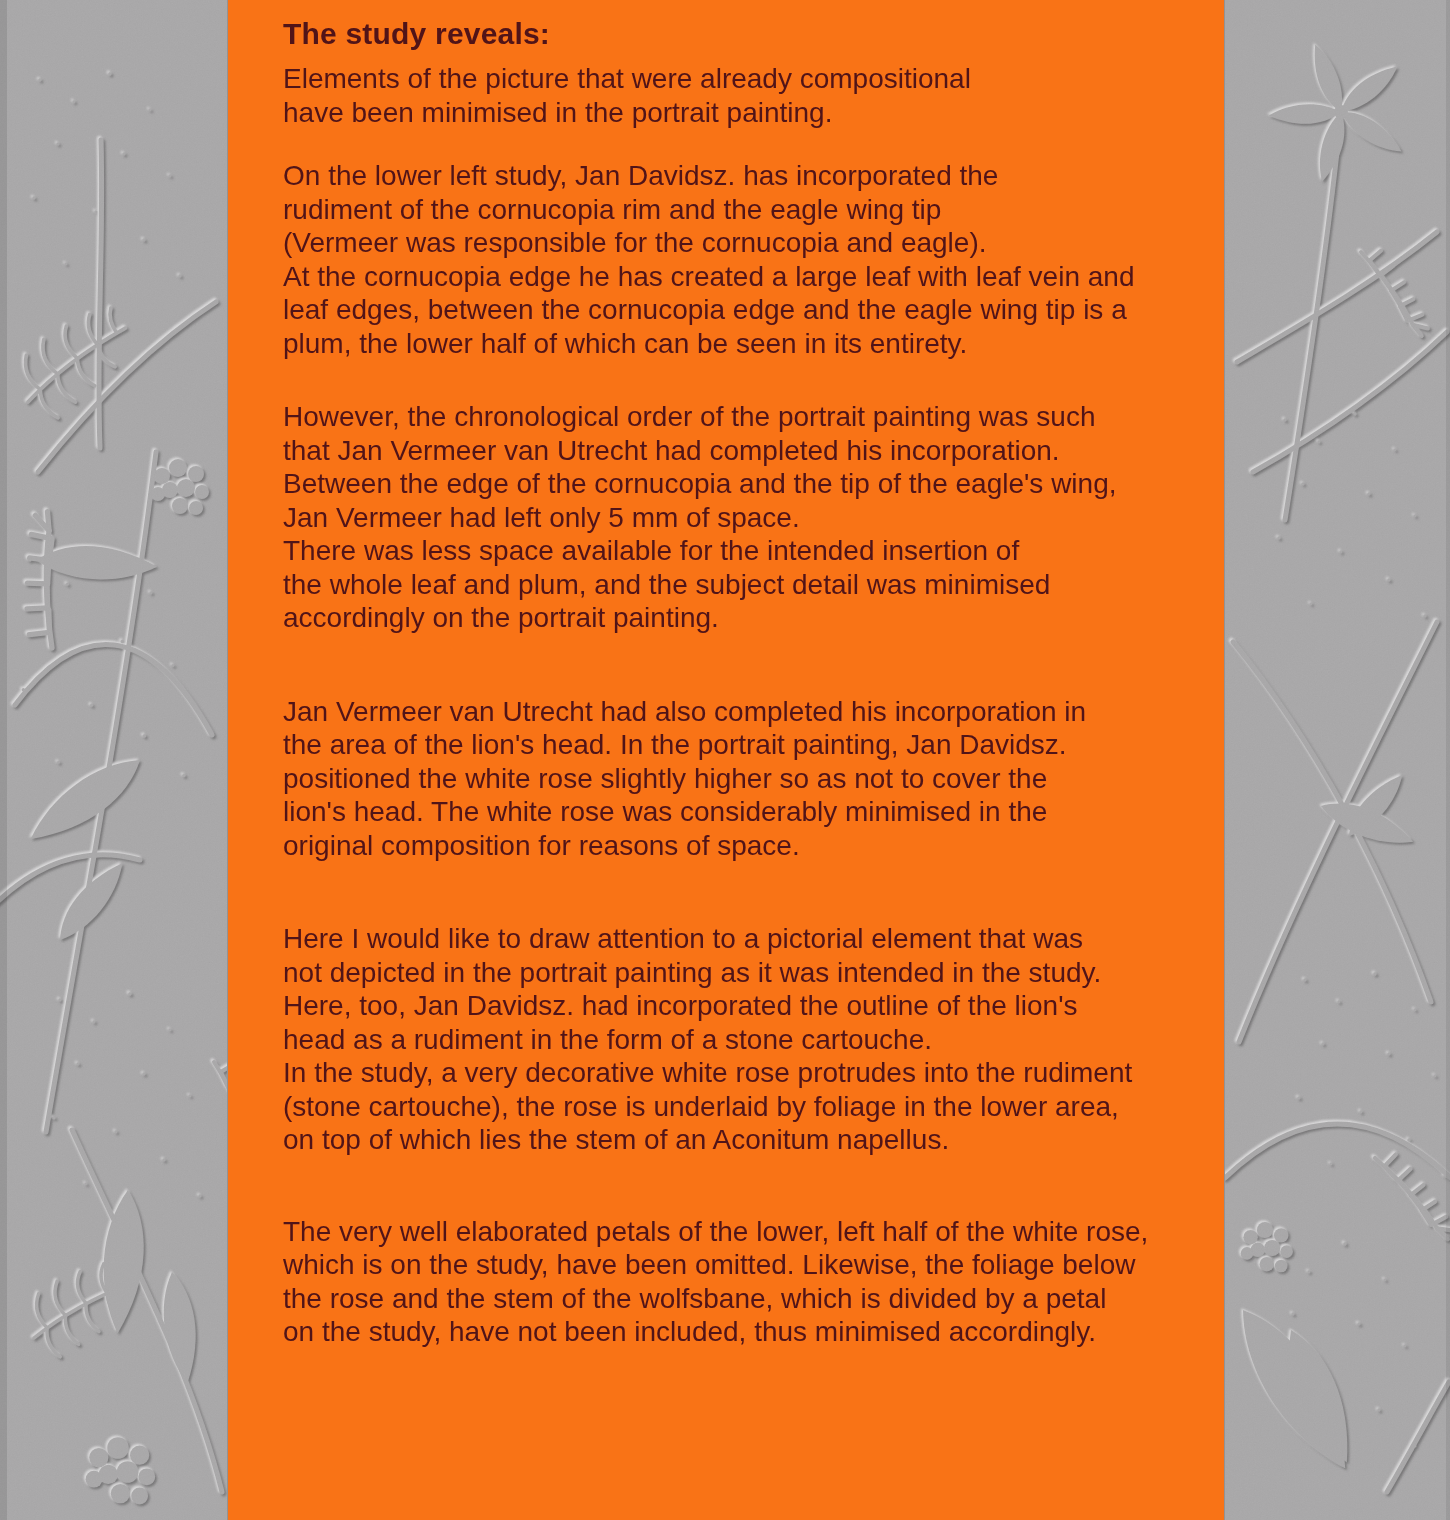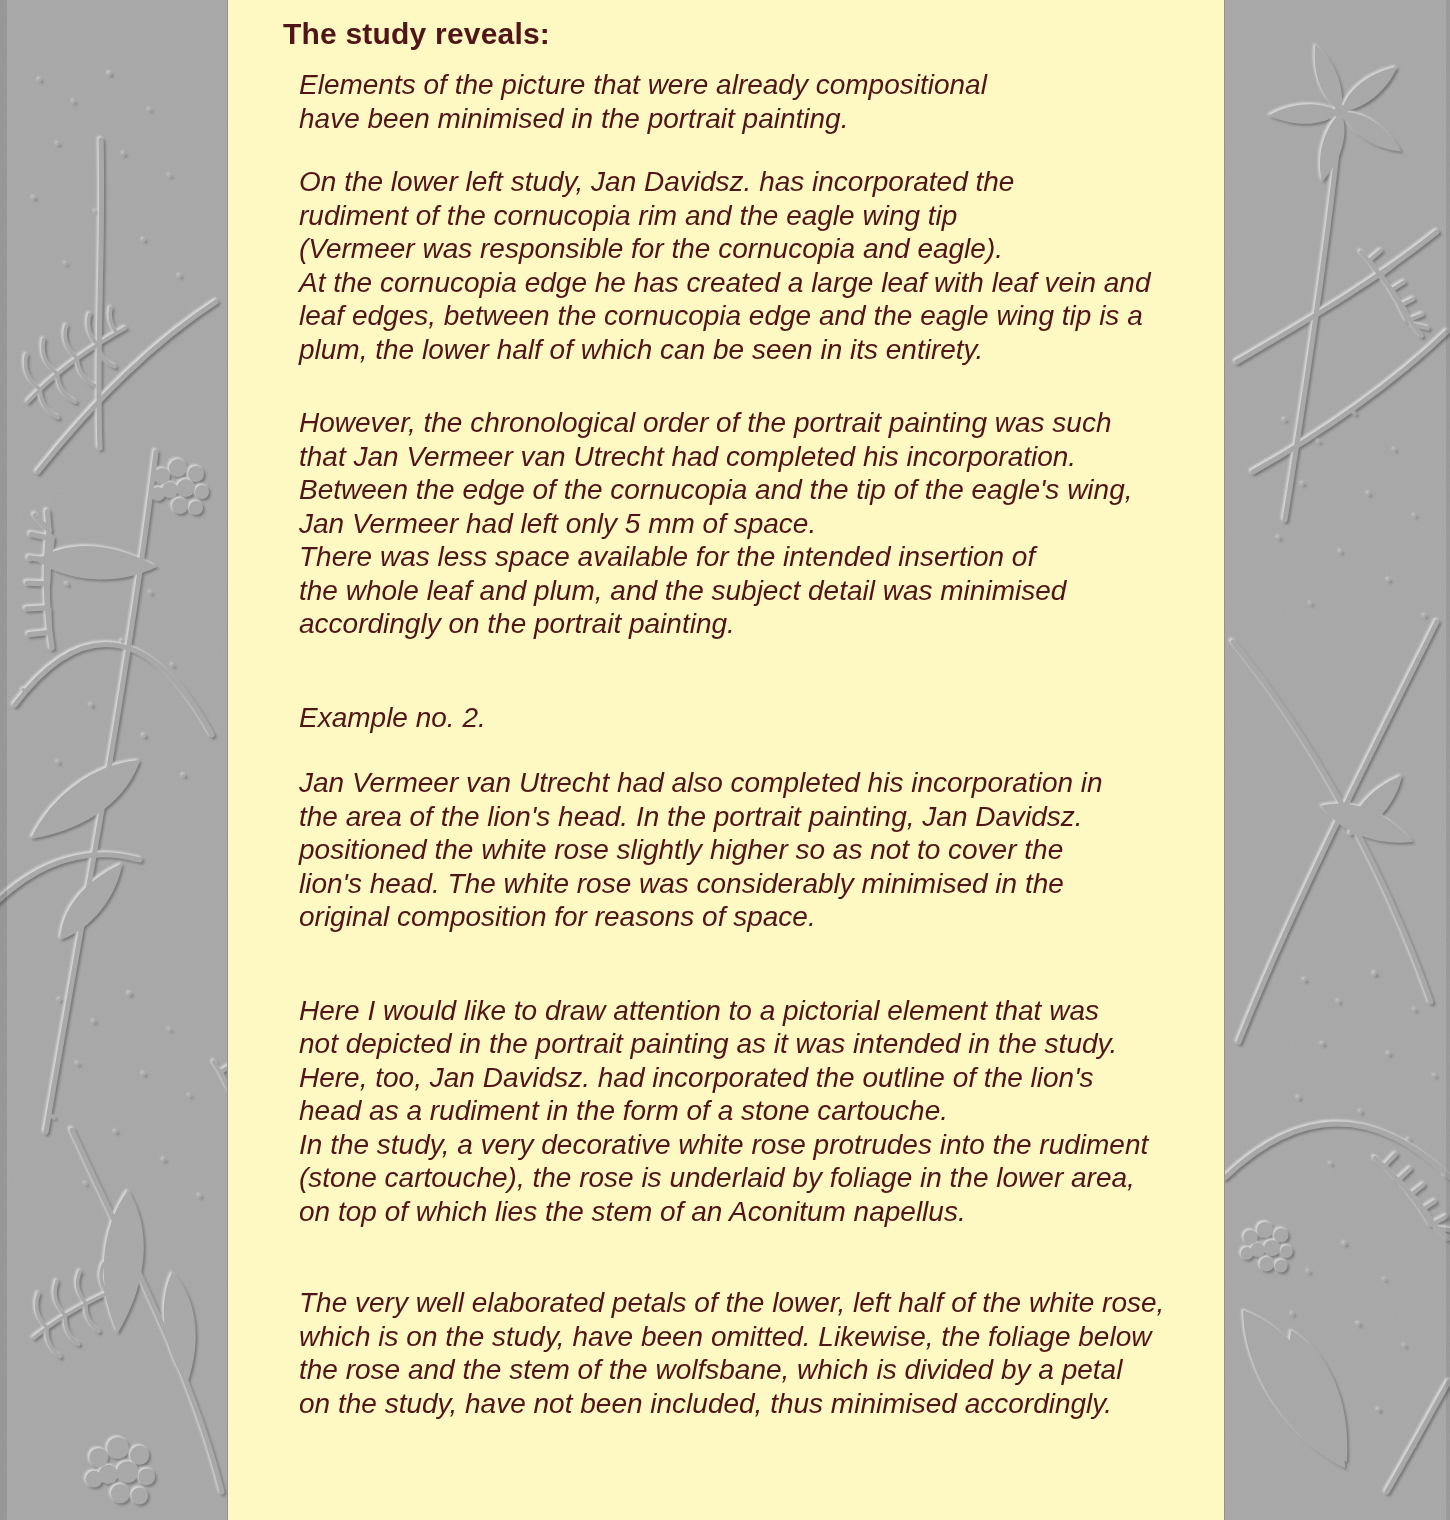--- a/index.html
+++ b/index.html
@@ -10,35 +10,34 @@
   }
   .page{display:flex;width:1450px;height:1520px;}
   .ornament{flex:0 0 auto;position:relative;background:#a9a8a9;}
   .ornament.left{width:227px;border-right:1px solid #939293;}
   .ornament.right{width:225px;border-left:1px solid #939293;}
   .ornament svg{display:block;}
   .content{
     flex:1 1 auto;
     padding:16px 28px 0 55px;
     color:#511418;
-    background:#fef9c3;
+    background:#f97316;
   }
   .doc-title{
     font-size:30px;
     font-weight:bold;
     line-height:36px;
     margin:0 0 10px 0;
     letter-spacing:.2px;
   }
   .para{
     font-size:28px;
     line-height:33.5px;
-    margin:16px;
+    margin:0;
     white-space:pre-line;
-    font-style:italic;
   }
   .mb30{margin-bottom:30px}
   .mb32{margin-bottom:32px}
   .mb34{margin-bottom:34px}
   .mb40{margin-bottom:40px}
   .mb58{margin-bottom:58px}
   .mb60{margin-bottom:60px}
   
   .dk{color:#777677;}
   .lt{color:#dcdbdc;}
@@ -207,21 +206,20 @@
 plum, the lower half of which can be seen in its entirety.</p>
 
     <p class="para mb60">However, the chronological order of the portrait painting was such
 that Jan Vermeer van Utrecht had completed his incorporation.
 Between the edge of the cornucopia and the tip of the eagle's wing,
 Jan Vermeer had left only 5 mm of space.
 There was less space available for the intended insertion of
 the whole leaf and plum, and the subject detail was minimised
 accordingly on the portrait painting.</p>
 
-    <p class="para mb32">Example no. 2.</p>
 
     <p class="para mb60">Jan Vermeer van Utrecht had also completed his incorporation in
 the area of the lion's head. In the portrait painting, Jan Davidsz.
 positioned the white rose slightly higher so as not to cover the
 lion's head. The white rose was considerably minimised in the
 original composition for reasons of space.</p>
 
     <p class="para mb58">Here I would like to draw attention to a pictorial element that was
 not depicted in the portrait painting as it was intended in the study.
 Here, too, Jan Davidsz. had incorporated the outline of the lion's

